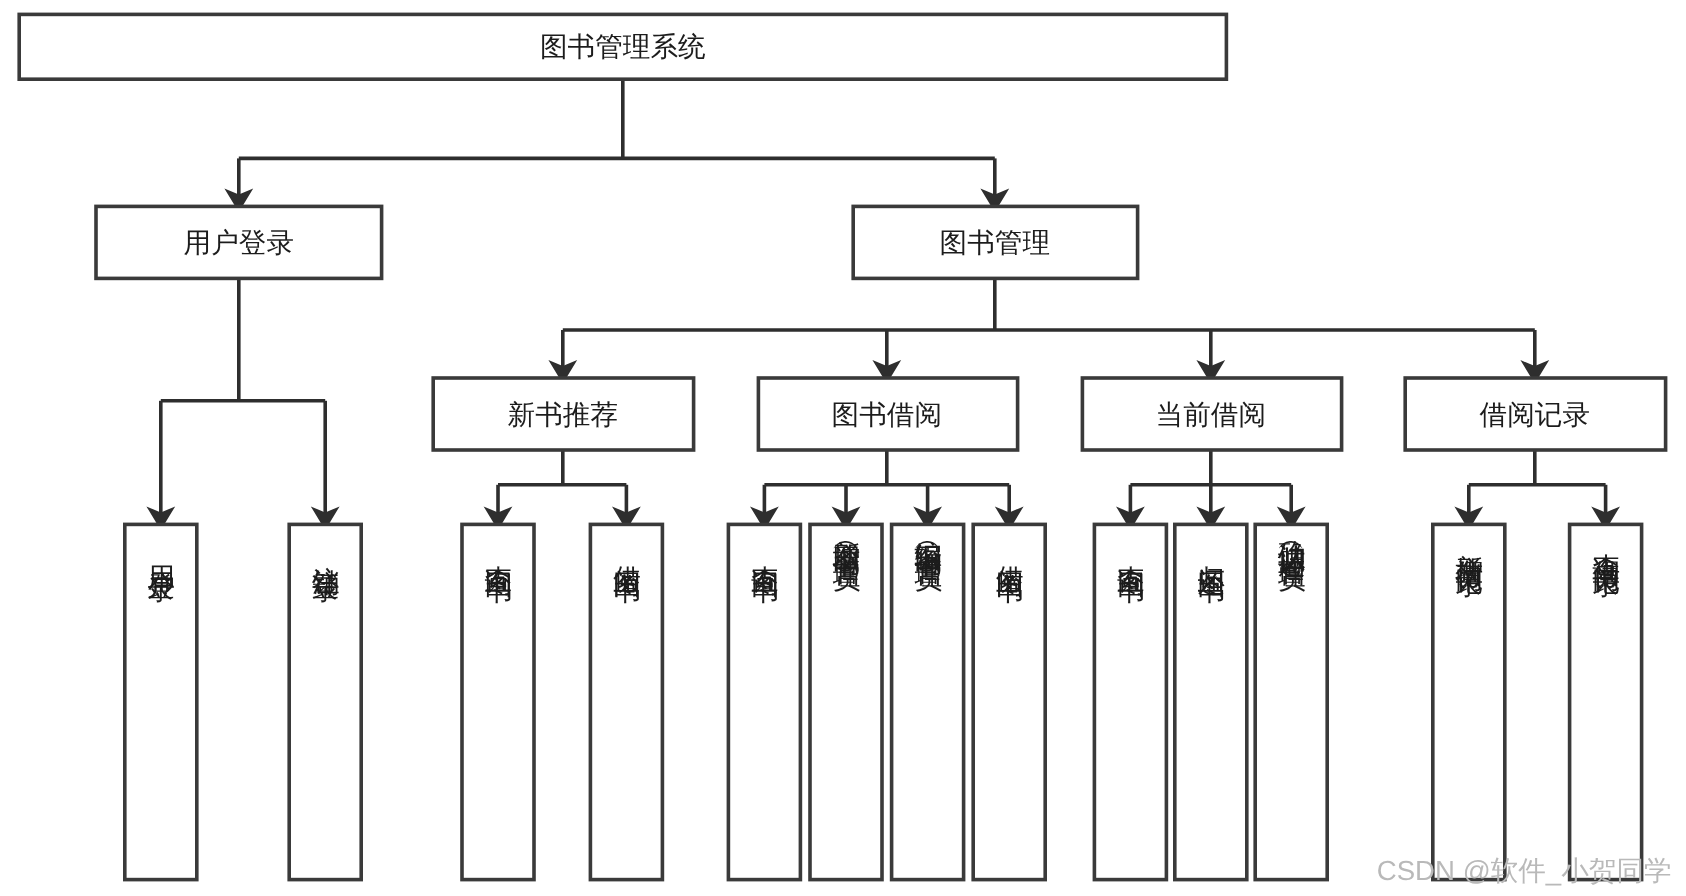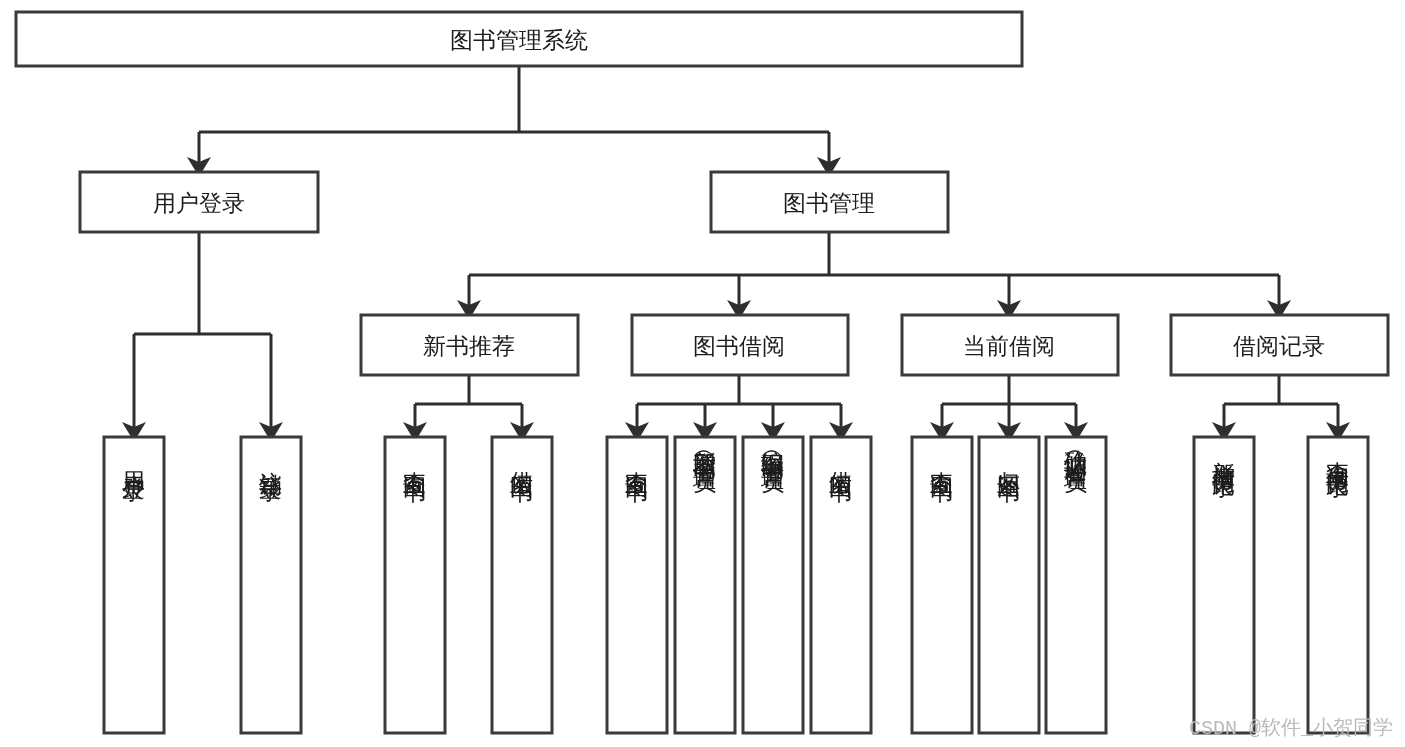--- a/index.html
+++ b/index.html
@@ -49,22 +49,22 @@
   }
   .conn {
     stroke: #2e2e2e;
     stroke-width: 3;
     fill: none;
   }
   .watermark {
     position: absolute;
     right: 12px;
     bottom: 6px;
-    font-family: Liberation Mono, monospace;
-    font-size: 20px;
+    font-family: Liberation Sans, sans-serif;
+    font-size: 23px;
     color: #b9b9b9;
     white-space: nowrap;
     pointer-events: none;
   }
 </style>
 </head>
 <body>
 
 <div id="diagram-root">
   <svg class="flow" viewBox="0 0 1405 747" xmlns="http://www.w3.org/2000/svg">

